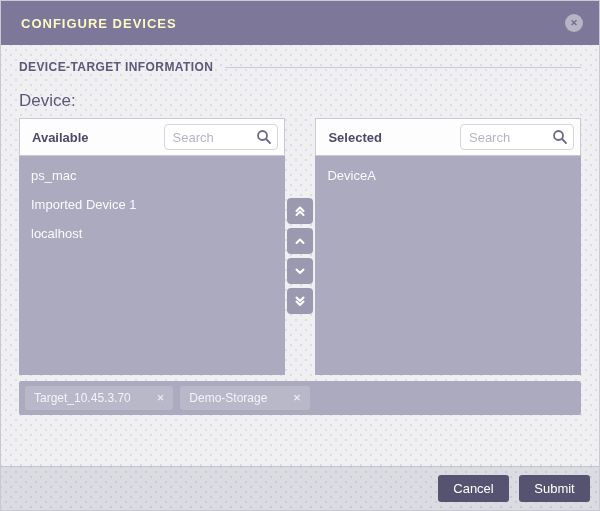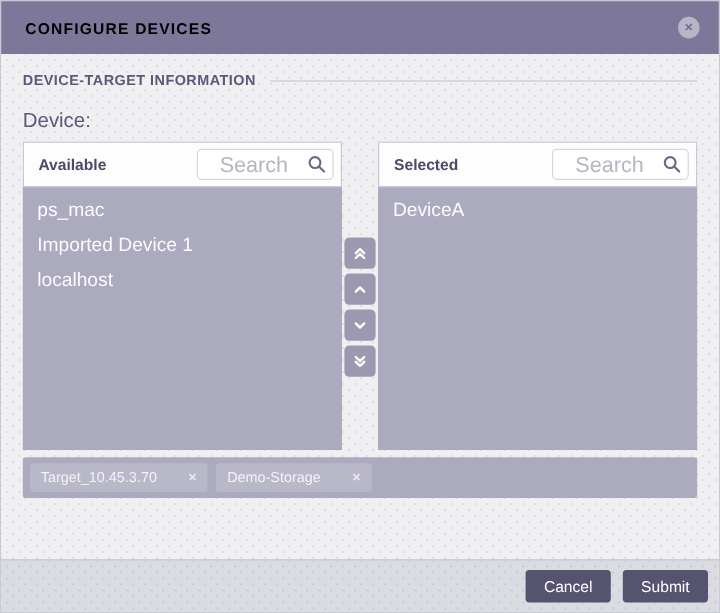--- a/index.html
+++ b/index.html
@@ -23,21 +23,21 @@
     background-position: 0 0, 5px 5px;
   }
   
   .dlg-header {
     height: 44px; flex: 0 0 44px;
     background: #7d7899;
     display: flex; align-items: center; justify-content: space-between;
     padding: 0 16px 0 20px;
   }
   .dlg-title {
-    color: #000000; font-size: 13px; font-weight: bold; letter-spacing: 1px;
+    color: #fef9c3; font-size: 13px; font-weight: bold; letter-spacing: 1px;
   }
   .close-btn {
     width: 18px; height: 18px; border: none; border-radius: 50%;
     background: #b6b4c5; color: #6f6b8c;
     font-size: 9px; font-weight: bold; line-height: 18px; text-align: center;
     cursor: pointer; padding: 0;
   }
   
   .dlg-body { flex: 1; padding: 12px 18px 12px 18px; }
   .section-row { display: flex; align-items: center; margin-top: 3px; }
@@ -54,33 +54,33 @@
     height: 38px; flex: 0 0 38px;
     background: #fdfdfe; border: 1px solid #c9c8d6;
     display: flex; align-items: center; justify-content: space-between;
     padding: 0 6px 0 12px;
   }
   .panel-label { font-size: 13px; font-weight: bold; color: #4c4a68; }
   .search-wrap { position: relative; width: 114px; height: 26px; }
   .search-input {
     width: 100%; height: 100%;
     border: 1px solid #d6d5e0; border-radius: 4px;
-    padding: 0 26px 0 8px; font-size: 18px; color: #55536e;
+    padding: 0 26px 0 8px; font-size: 13px; color: #55536e;
     font-family: "Liberation Sans", sans-serif;
-    background: #ffffff; outline: none; text-align: center;
+    background: #ffffff; outline: none;
   }
   .search-input::placeholder { color: #b6b4c4; }
   .search-icon {
     position: absolute; right: 5px; top: 4px; width: 17px; height: 17px;
     display: flex; align-items: center; justify-content: center; cursor: pointer;
   }
   .panel-list { flex: 1; background: #abaabf; padding-top: 5px; }
   .list-item {
     height: 29px; line-height: 29px; padding: 0 12px;
-    color: #fbfbfd; font-size: 16px; cursor: pointer;
+    color: #fbfbfd; font-size: 13px; cursor: pointer;
   }
   
   .transfer-col {
     width: 31px; display: flex; flex-direction: column;
     align-items: center; padding-top: 80px;
   }
   .transfer-btn {
     width: 26px; height: 26px; border: none; border-radius: 4px;
     background: #9b99af; margin-bottom: 4px;
     display: flex; align-items: center; justify-content: center;

